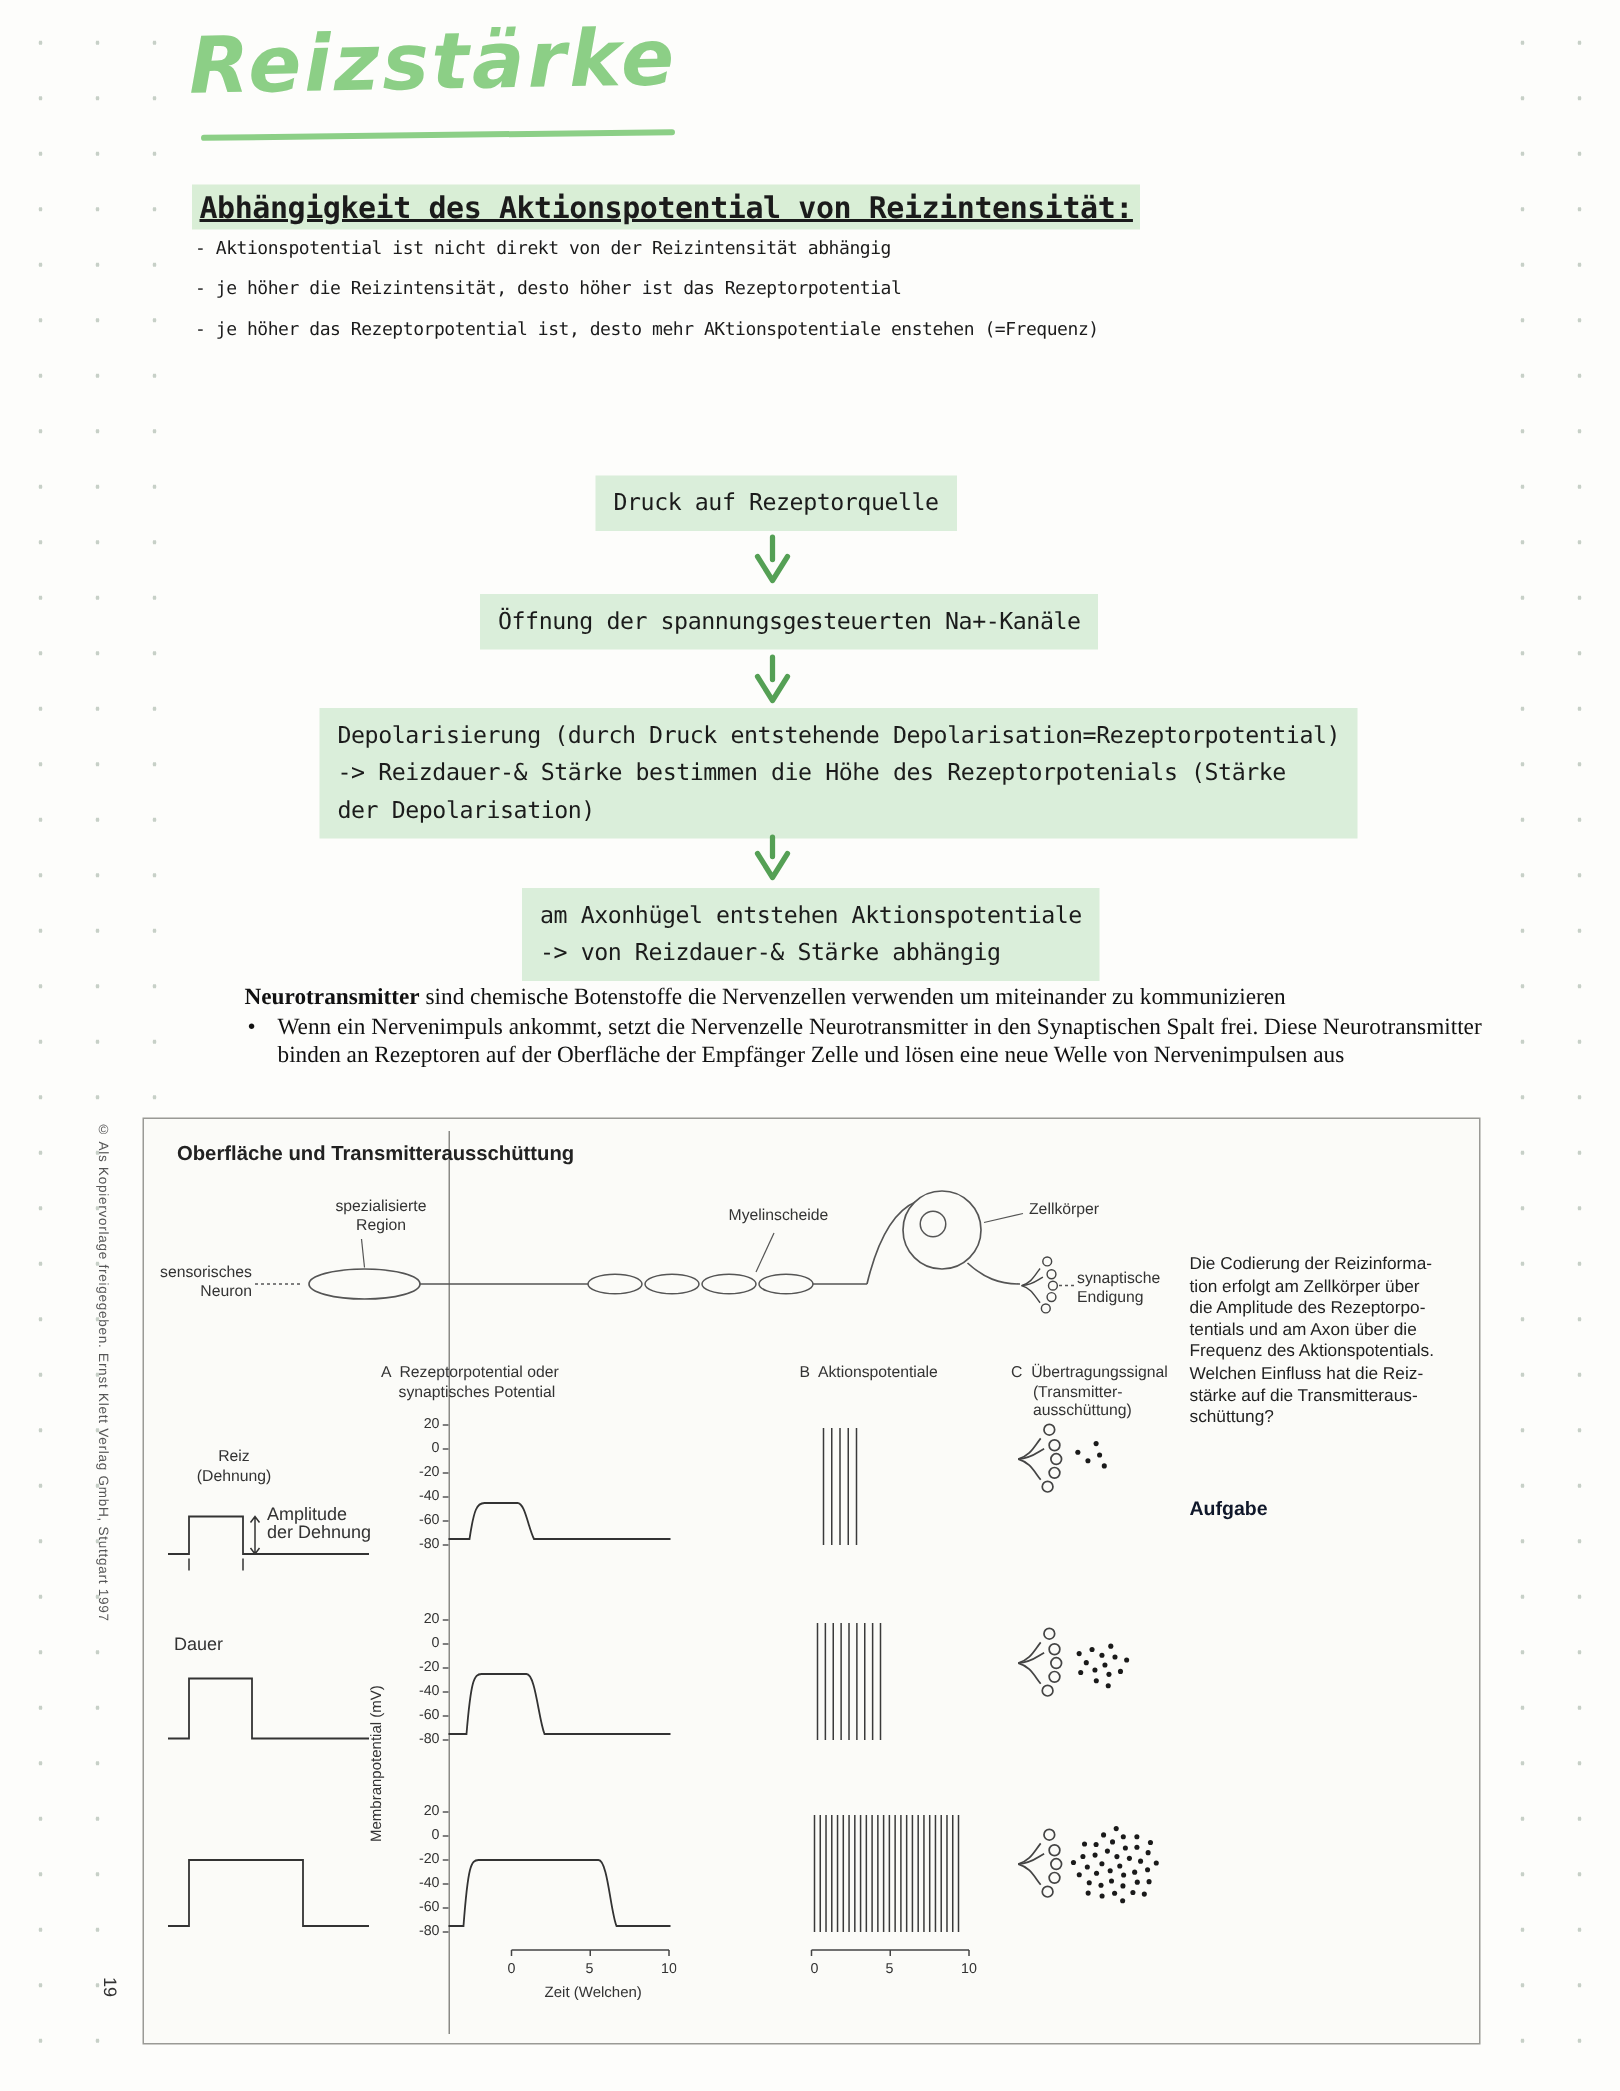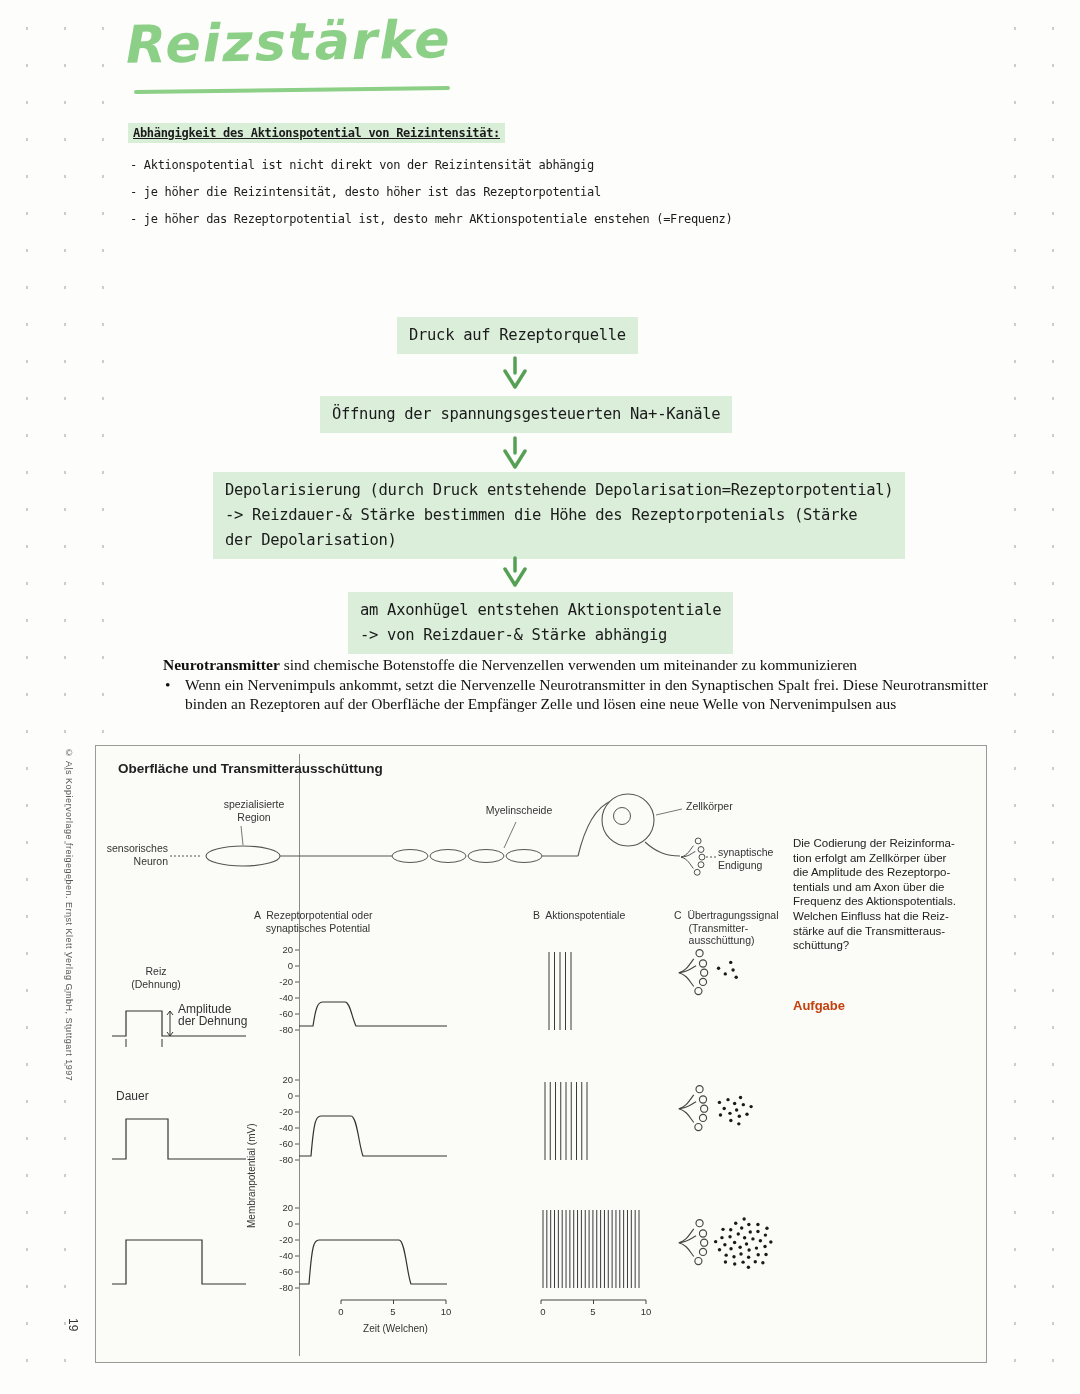--- a/index.html
+++ b/index.html
@@ -12,41 +12,41 @@
   }
   .panel{position:absolute;background:#fdfdfb;}
   .note{font-family:"DejaVu Sans Mono",monospace;color:#1b1b1b;letter-spacing:-0.3px;}
   .page-title{
     position:absolute;left:126px;top:12px;
     font-family:"DejaVu Sans",sans-serif;font-style:italic;font-weight:bold;
     font-size:52px;color:#8ccf86;letter-spacing:2px;transform:rotate(-1deg);
   }
   .title-underline{position:absolute;left:134px;top:88px;width:316px;height:4px;background:#8ccf86;border-radius:3px;transform:rotate(-0.7deg);}
   .notes-heading{
-    position:absolute;left:128px;top:123px;font-size:12px;font-weight:bold;
+    position:absolute;left:128px;top:123px;font-size:20px;font-weight:bold;
     background:#d9eed6;text-decoration:underline;padding:3px 5px;white-space:pre;
   }
   .notes-bullets{position:absolute;left:130px;top:152px;font-size:12px;line-height:27px;white-space:pre;}
   .fbox{position:absolute;background:#daeeda;padding:6px 12px;font-size:15.5px;line-height:25px;white-space:pre;}
   .farrow{position:absolute;}
   .nt-block{position:absolute;left:163px;top:655px;width:845px;font-family:"Liberation Serif",serif;font-size:15.5px;line-height:19.5px;color:#111;}
   .nt-bullet{display:flex;gap:10px;padding-left:2px;}
   .nt-bullet .marker{width:10px;flex:0 0 auto;}
   .copyright{position:absolute;left:64px;top:748px;height:420px;writing-mode:vertical-rl;font-size:9px;color:#555;letter-spacing:0.5px;}
   .pagenum{position:absolute;left:66px;top:1318px;writing-mode:vertical-rl;font-size:12px;color:#333;}
 
   .figure{position:absolute;left:95px;top:745px;width:890px;height:616px;background:#fbfbf8;border:1px solid #9a9a96;}
   .figure .absfill{position:absolute;left:0;top:0;}
   .fig-title{position:absolute;left:22px;top:15px;font-size:13.5px;font-weight:bold;color:#222;}
   .fig-label{position:absolute;font-size:10.5px;color:#333;line-height:12.5px;white-space:pre;}
   .fig-label.small{font-size:12px;line-height:11.5px;}
   .center{text-align:center;}
   .right{text-align:right;}
   .sidebar-p{position:absolute;left:697px;top:90px;width:175px;font-size:11.5px;line-height:14.6px;color:#222;white-space:pre;}
-  .aufgabe-h{position:absolute;left:697px;top:252px;font-size:13px;font-weight:bold;color:#c2410c;}
+  .aufgabe-h{position:absolute;left:697px;top:252px;font-size:13px;font-weight:bold;color:#0f172a;}
   .aufgabe-t{position:absolute;left:697px;top:278px;width:175px;font-size:11.5px;line-height:14.6px;color:#222;white-space:pre;}
   .ytick-col{position:absolute;left:170px;width:27px;text-align:right;font-size:9.5px;line-height:16px;color:#333;}
   .ytick-col span{display:block;}
   .vlabel{position:absolute;left:150px;top:312px;height:170px;writing-mode:vertical-rl;transform:rotate(180deg);font-size:10px;color:#333;}
   .zeit-label{position:absolute;left:237px;top:577px;width:125px;text-align:center;font-size:10px;color:#333;}
   svg text{font-family:"Liberation Sans",sans-serif;font-size:9.5px;fill:#333;}
   .gsvg{position:absolute;}
 </style>
 </head>
 <body>

